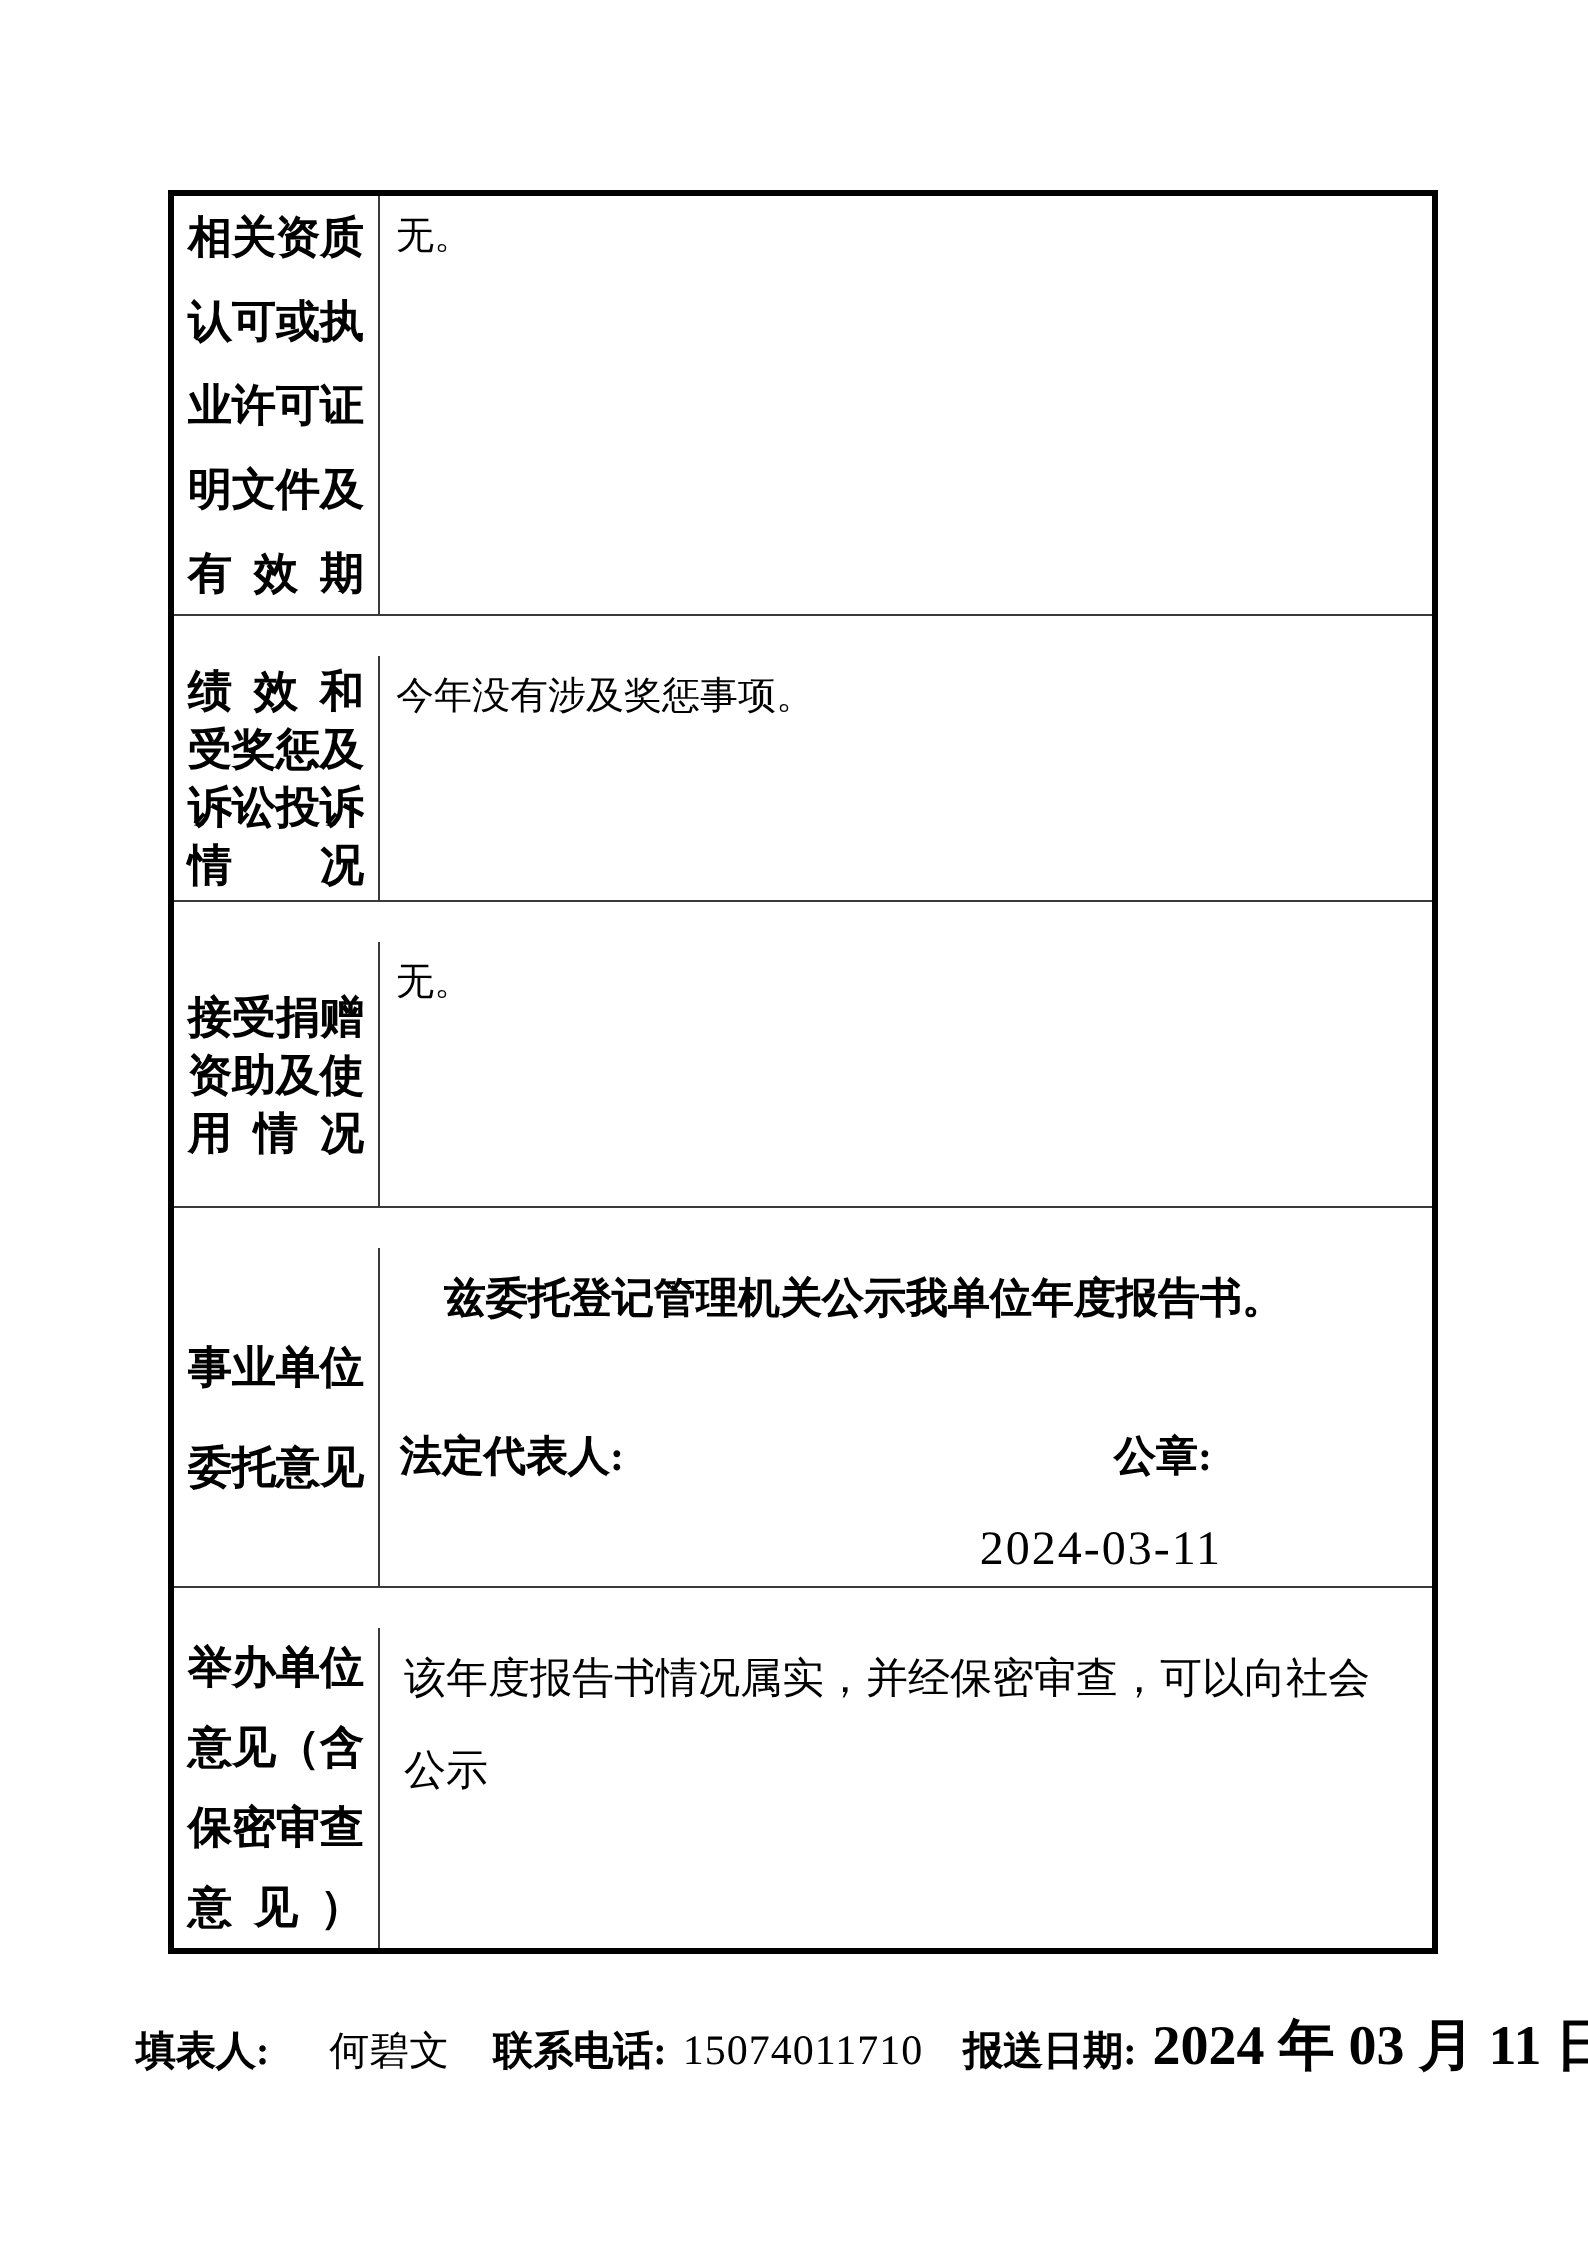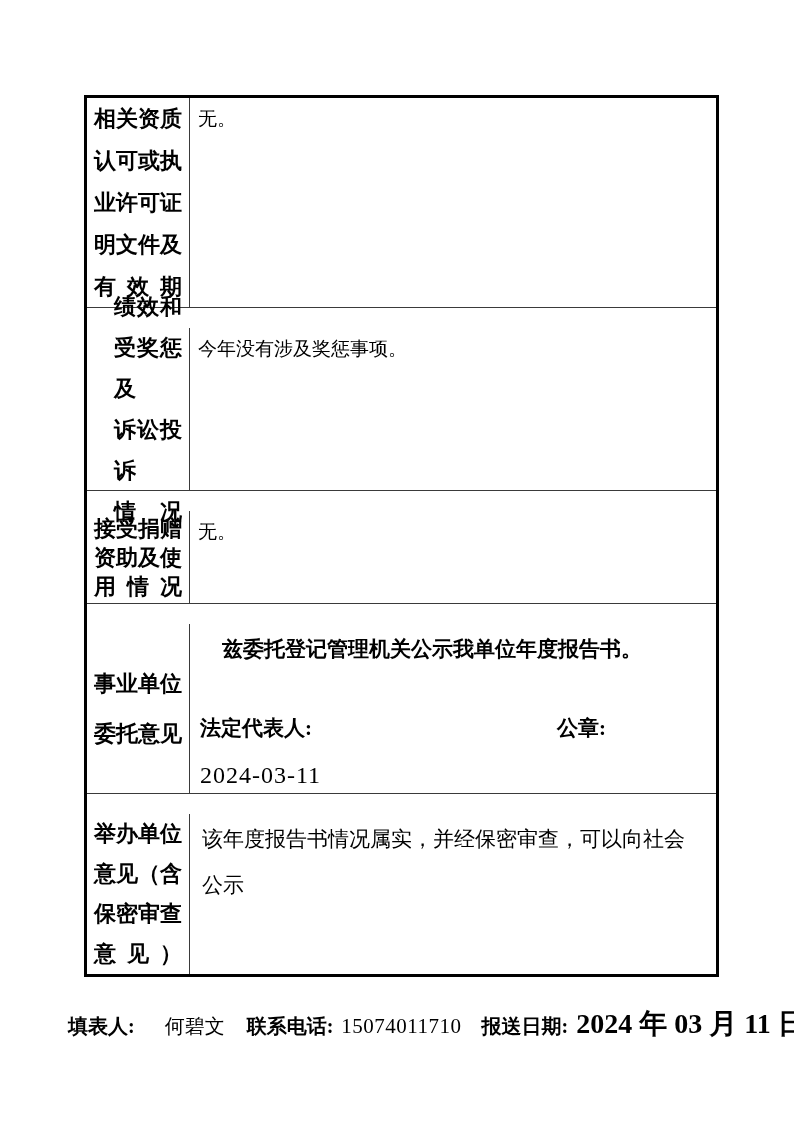--- a/index.html
+++ b/index.html
@@ -49,21 +49,21 @@
   .label-text {
     width: 100%;
     font-weight: bold;
     font-size: 22px;
     white-space: pre-line;
     text-align: justify;
     text-align-last: justify;
     text-justify: inter-ideograph;
   }
   .r1 .label-text { line-height: 42px; }
-  .r2 .label-text { line-height: 41px; margin-left: 20px; }
+  .r2 .label-text { line-height: 29px; }
   .r3 .label-text { line-height: 29px; }
   .r4 .label-text { line-height: 50px; }
   .r5 .label-text { line-height: 40px; }
 
   .value-cell {
     flex: 1;
     padding: 6px 10px 6px 8px;
     font-size: 19px;
     line-height: 1.55;
   }
@@ -84,20 +84,21 @@
     display: flex;
     margin-top: 50px;
     line-height: 29px;
   }
   .seal-label {
     margin-left: auto;
     margin-right: 100px;
   }
   .seal-date {
     margin-top: 14px;
+    text-align: right;
     padding-right: 95px;
     font-family: "Liberation Serif", "DejaVu Serif", serif;
     font-size: 24px;
     font-weight: normal;
     letter-spacing: 1px;
   }
 
   
   .value-cell.v5 {
     font-weight: normal;

